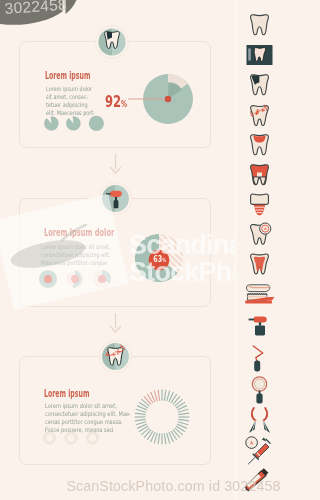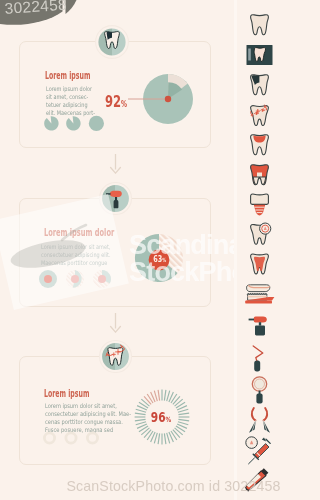--- a/index.html
+++ b/index.html
@@ -252,28 +252,20 @@
       <line x1="12.07" y1="23.32" x2="1.71" y2="20.28" stroke="#9bb8ad" stroke-width="1.15"></line>
       <line x1="12.90" y1="21.10" x2="3.08" y2="16.62" stroke="#9bb8ad" stroke-width="1.15"></line>
       <line x1="14.04" y1="19.03" x2="4.95" y2="13.19" stroke="#9bb8ad" stroke-width="1.15"></line>
       <line x1="15.45" y1="17.13" x2="7.29" y2="10.06" stroke="#9bb8ad" stroke-width="1.15"></line>
       <line x1="17.13" y1="15.45" x2="10.06" y2="7.29" stroke="#d9a79a" stroke-width="1.15"></line>
       <line x1="19.03" y1="14.04" x2="13.19" y2="4.95" stroke="#d9a79a" stroke-width="1.15"></line>
       <line x1="21.10" y1="12.90" x2="16.62" y2="3.08" stroke="#d9a79a" stroke-width="1.15"></line>
       <line x1="23.32" y1="12.07" x2="20.28" y2="1.71" stroke="#d9a79a" stroke-width="1.15"></line>
       <line x1="25.64" y1="11.57" x2="24.10" y2="0.88" stroke="#d9a79a" stroke-width="1.15"></line>
     </svg>
-  <div class="abs" style="left:134px;top:388.5px;width:56px;height:56px;">
-    <div style="position:absolute;left:-1px;top:22.5px;width:56px;text-align:center;color:#c9473a;
-                font-weight:bold;font-size:13.4px;line-height:13.4px;
-                transform:scaleX(0.88);transform-origin:center top;
-                font-family:'DejaVu Sans Condensed','DejaVu Sans',sans-serif;">
-      <span>96</span><span style="font-size:7.2px;">%</span>
-    </div>
-  </div>
 
   <div class="abs" style="left:234px;top:0;width:3px;height:500px;background:#fdf7f2;"></div>
   <div id="sidebar">
 
     <svg class="sb-icon" style="top:13px;height:24px;" viewBox="0 0 47 24">
       <path d="M14.6 3.9 C14.6 2.1 16.0 1.3 18.2 1.9 C20.0 2.4 21.7 2.6 23.5 2.6 C25.3 2.6 27.0 2.4 28.8 1.9 C31.0 1.3 32.4 2.1 32.4 3.9 C32.4 6.0 31.4 7.4 31.0 9.8 C30.4 13.2 30.3 18.8 29.0 20.8 C28.0 22.3 26.4 21.9 26.1 20.0 C25.6 17.0 25.1 13.8 23.5 13.8 C21.9 13.8 21.4 17.0 20.9 20.0 C20.6 21.9 19.0 22.3 18.0 20.8 C16.7 18.8 16.6 13.2 16.0 9.8 C15.6 7.4 14.6 6.0 14.6 3.9 Z" fill="#f2e4d7" stroke="#3b4444" stroke-width="1.1" stroke-linejoin="round"></path>
     </svg>
 
     <svg class="sb-icon" style="top:43px;height:24px;" viewBox="0 0 47 24">
       <rect x="10.5" y="2" width="26" height="20" rx="0.6" fill="#2e4547"></rect>

